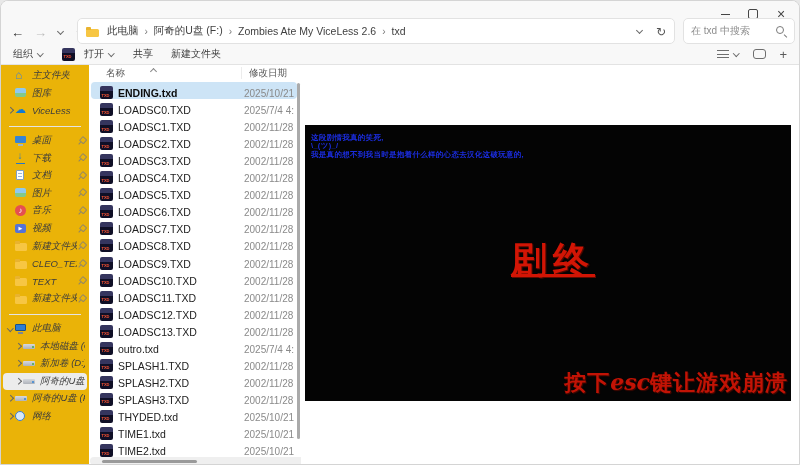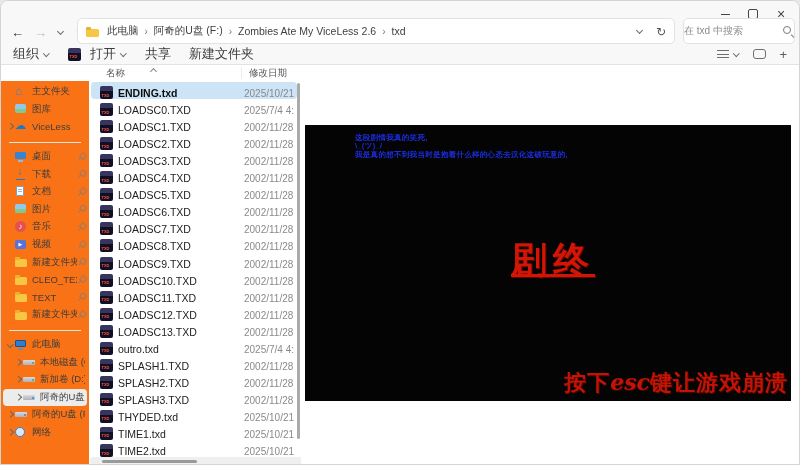--- a/index.html
+++ b/index.html
@@ -40,51 +40,51 @@
   .crumb-sep::before{content:"›";}
   .crumb-wrap:last-child .crumb-sep{display:none;}
   .addr-right{margin-left:auto;display:flex;align-items:center;gap:12px;}
   .ic-chevdown{width:8px;height:8px;position:relative;}
   .ic-chevdown::before{content:"";position:absolute;left:1px;top:1px;width:4px;height:4px;
       border-right:1.1px solid #6a6a6a;border-bottom:1.1px solid #6a6a6a;transform:rotate(45deg);}
   .ic-refresh::before{content:"↻";font-size:12px;color:#555;line-height:1;}
 
   .searchbox{position:absolute;left:682px;top:17px;width:112px;height:26px;background:#fff;
       border:1px solid #e2e2e2;border-radius:5px;box-sizing:border-box;display:flex;
-      align-items:center;padding:0 0;}
+      align-items:center;padding:0 7px;}
   .search-text{font-size:10px;color:#8d8d8d;white-space:nowrap;overflow:hidden;flex:1;}
   .ic-search{width:12px;height:12px;position:relative;flex:0 0 12px;}
   .ic-search::before{content:"";position:absolute;left:1px;top:1px;width:6px;height:6px;
       border:1.2px solid #7a7a7a;border-radius:50%;}
   .ic-search::after{content:"";position:absolute;left:8.5px;top:8.5px;width:3.5px;height:1.2px;
       background:#7a7a7a;transform:rotate(45deg);transform-origin:left center;}
 
   
   .cmdbar{position:absolute;top:46px;left:12px;display:flex;align-items:center;gap:18px;height:14px;}
-  .cmd{display:flex;align-items:center;gap:4px;font-size:13px;color:#3c3c3c;}
+  .cmd{display:flex;align-items:center;gap:4px;font-size:10px;color:#3c3c3c;}
   .cmd .appicon{display:none;}
   .cmd.appicon .appicon{display:block;}
   .cchev{display:none;width:7px;height:7px;position:relative;}
   .cchev::before{content:"";position:absolute;left:1px;top:0px;width:3.5px;height:3.5px;
       border-right:1.1px solid #6a6a6a;border-bottom:1.1px solid #6a6a6a;transform:rotate(45deg);}
   .cmd.chevron .cchev{display:block;}
   .cmdright{position:absolute;top:46px;right:12px;display:flex;align-items:center;gap:13px;height:14px;}
   .ic-viewlist{width:12px;height:10px;position:relative;}
   .ic-viewlist::before{content:"";position:absolute;left:0;top:1px;width:12px;height:9px;
       background:repeating-linear-gradient(180deg,#6e6e6e 0 1.3px,transparent 1.3px 3.6px);}
   .ic-panel{width:13px;height:10px;border:1.2px solid #6e6e6e;border-radius:3px;box-sizing:border-box;}
   .ic-plus::before{content:"+";font-size:13px;color:#5a5a5a;line-height:10px;}
   .viewgroup{display:flex;align-items:center;gap:4px;}
   .viewgroup .cchev2{width:7px;height:7px;position:relative;}
   .viewgroup .cchev2::before{content:"";position:absolute;left:1px;top:0;width:3.5px;height:3.5px;
       border-right:1.1px solid #6a6a6a;border-bottom:1.1px solid #6a6a6a;transform:rotate(45deg);}
 
   
-  .sidebar{position:absolute;top:80px;left:0;width:88px;bottom:0;background:#f97316;
-      padding-top:2px;box-sizing:border-box;overflow:hidden;}
+  .sidebar{position:absolute;top:64px;left:0;width:88px;bottom:0;background:#eab308;
+      padding-top:2px;box-sizing:border-box;overflow:hidden;font-style:italic;}
   .side-item{height:17.6px;display:flex;align-items:center;padding:0 2px 0 3px;margin:0 2px;
       border-radius:4px;font-size:9.5px;color:#3d3d3d;position:relative;}
   .side-item.selected{background:#ececec;}
   .side-item.indent{padding-left:11px;}
   .side-item.divider{height:12px;pointer-events:none;}
   .side-item.divider::after{content:"";position:absolute;left:6px;right:6px;top:6px;height:1px;background:#e4e4e4;}
   .chev{width:9px;height:9px;flex:0 0 9px;position:relative;}
   .chev::before{content:"";position:absolute;left:2px;top:2px;width:3.5px;height:3.5px;
       border-right:1.1px solid #666;border-bottom:1.1px solid #666;display:none;}
   .chev.v-right::before{display:block;transform:rotate(-45deg);}
@@ -145,21 +145,21 @@
   .fname{white-space:nowrap;overflow:hidden;}
   .fdate{position:absolute;left:153px;font-size:10px;color:#8a8a8a;white-space:nowrap;}
   .vscroll{position:absolute;left:296px;top:82px;width:2.5px;height:356px;background:#aaa;border-radius:2px;}
   .htrack{position:absolute;left:89px;top:456px;width:248px;height:8px;background:#efefef;border-radius:4px;}
   .hthumb{position:absolute;left:12px;top:2.5px;width:95px;height:3px;background:#9a9a9a;border-radius:2px;}
 
   
   .preview{position:absolute;left:300px;top:64px;right:0;bottom:0;background:#fff;}
   .shot{position:absolute;left:4px;top:60px;width:486px;height:276px;background:#040404;overflow:hidden;}
   .blue-lines{position:absolute;left:6px;top:9px;color:#1b2de0;font-size:7.5px;font-weight:bold;
-      line-height:1.1;letter-spacing:.3px;white-space:nowrap;margin-left:44px;}
+      line-height:1.1;letter-spacing:.3px;white-space:nowrap;}
   .theend{position:absolute;left:206px;top:111px;font-size:36px;font-weight:bold;color:#d21505;
       font-family:"DejaVu Serif","Liberation Serif",serif;letter-spacing:6px;
       text-shadow:1px 1px 1px #5e0a00;white-space:nowrap;text-decoration:underline;}
   .shot-footer{position:absolute;right:3px;top:243px;font-size:22px;font-weight:bold;color:#c21305;
       font-family:"DejaVu Serif","Liberation Serif",serif;letter-spacing:1px;white-space:nowrap;
       text-shadow:1px 1px 1px #4a0800;}
   .shot-footer .latin{font-style:italic;letter-spacing:0;}
 </style>
 </head>
 <body>

